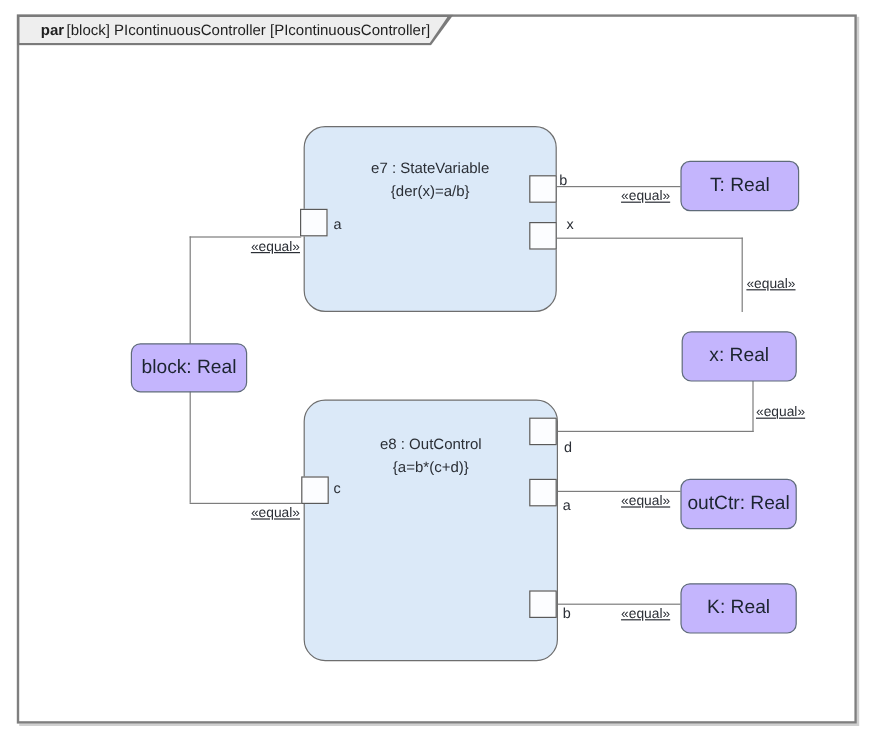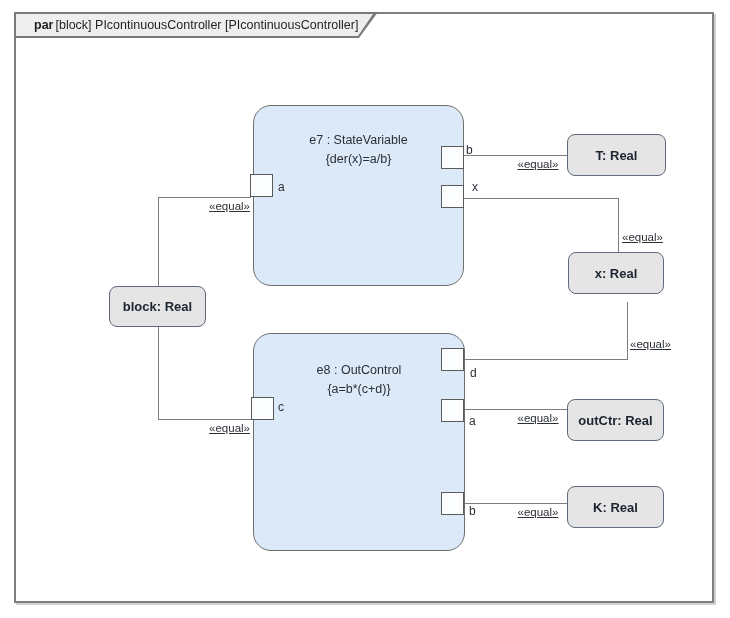--- a/index.html
+++ b/index.html
@@ -22,23 +22,23 @@
   .hline{position:absolute;height:1px;background:#7d7d7d;}
   .vline{position:absolute;width:1px;background:#7d7d7d;}
 
   
   .blk{position:absolute;background:#dbe9f8;border:1px solid #6e6e6e;border-radius:18px;
        box-sizing:border-box;text-align:center;color:#2b2f36;font-size:12.5px;line-height:19px;}
   .blk .ttl{white-space:nowrap;}
   .blk .cns{white-space:nowrap;}
 
   
-  .vnode{position:absolute;background:#e5e5e5;border:1px solid #5f6b7a;border-radius:8px;
+  .vnode{position:absolute;background:#c4b5fd;border:1px solid #5f6b7a;border-radius:8px;
          box-sizing:border-box;display:flex;align-items:center;justify-content:center;
-         font-weight:bold;font-size:13px;color:#1c2430;white-space:nowrap;}
+         font-weight:normal;font-size:16px;color:#1c2430;white-space:nowrap;}
 
   
   .port{position:absolute;width:23px;height:23px;background:#fcfdff;border:1px solid #5a5a5a;
         box-sizing:border-box;}
 
   
   .plabel{position:absolute;font-size:12px;color:#2b2f36;}
   .eq{position:absolute;font-size:11.5px;color:#2b2f36;white-space:nowrap;text-decoration:underline;}
   .eq.r{text-align:right;}
   .eq.c{text-align:center;}
@@ -65,21 +65,21 @@
 
   <div class="hline" style="left:463px;top:198px;width:156px"></div>
   <div class="vline" style="left:618px;top:198px;height:62px"></div>
 
   <div class="vline" style="left:627px;top:302px;height:58px"></div>
   <div class="hline" style="left:464px;top:359px;width:164px"></div>
 
   <div class="hline" style="left:464px;top:409px;width:103px"></div>
   <div class="hline" style="left:464px;top:503px;width:103px"></div>
 
-  <div class="blk" style="left:253px;top:105px;width:211px;height:181px;padding-top:25px">
+  <div class="blk" style="left:253px;top:105px;width:211px;height:155px;padding-top:25px">
     <div class="ttl">e7 : StateVariable</div>
     <div class="cns">{der(x)=a/b}</div>
   </div>
 
   <div class="blk" style="left:253px;top:333px;width:212px;height:218px;padding-top:27px">
     <div class="ttl">e8 : OutControl</div>
     <div class="cns">{a=b*(c+d)}</div>
   </div>
 
   <div class="port" style="left:250px;top:174px"></div>
@@ -92,21 +92,21 @@
 
   <div class="plabel" style="left:278px;top:180px">a</div>
   <div class="plabel" style="left:466px;top:143px">b</div>
   <div class="plabel" style="left:472px;top:180px">x</div>
   <div class="plabel" style="left:278px;top:400px">c</div>
   <div class="plabel" style="left:470px;top:366px">d</div>
   <div class="plabel" style="left:469px;top:414px">a</div>
   <div class="plabel" style="left:469px;top:504px">b</div>
 
   <div class="vnode" style="left:567px;top:134px;width:99px;height:42px">T: Real</div>
-  <div class="vnode" style="left:568px;top:252px;width:96px;height:42px">x: Real</div>
+  <div class="vnode" style="left:568px;top:276px;width:96px;height:42px">x: Real</div>
   <div class="vnode" style="left:109px;top:286px;width:97px;height:41px">block: Real</div>
   <div class="vnode" style="left:567px;top:486px;width:97px;height:42px">K: Real</div>
   <div class="vnode" style="left:567px;top:399px;width:97px;height:42px">outCtr: Real</div>
 
   <div class="eq r" style="left:190px;top:200px;width:60px">«equal»</div>
   <div class="eq r" style="left:190px;top:422px;width:60px">«equal»</div>
   <div class="eq c" style="left:510px;top:158px;width:56px">«equal»</div>
   <div class="eq" style="left:622px;top:231px">«equal»</div>
   <div class="eq" style="left:630px;top:338px">«equal»</div>
   <div class="eq c" style="left:510px;top:412px;width:56px">«equal»</div>

